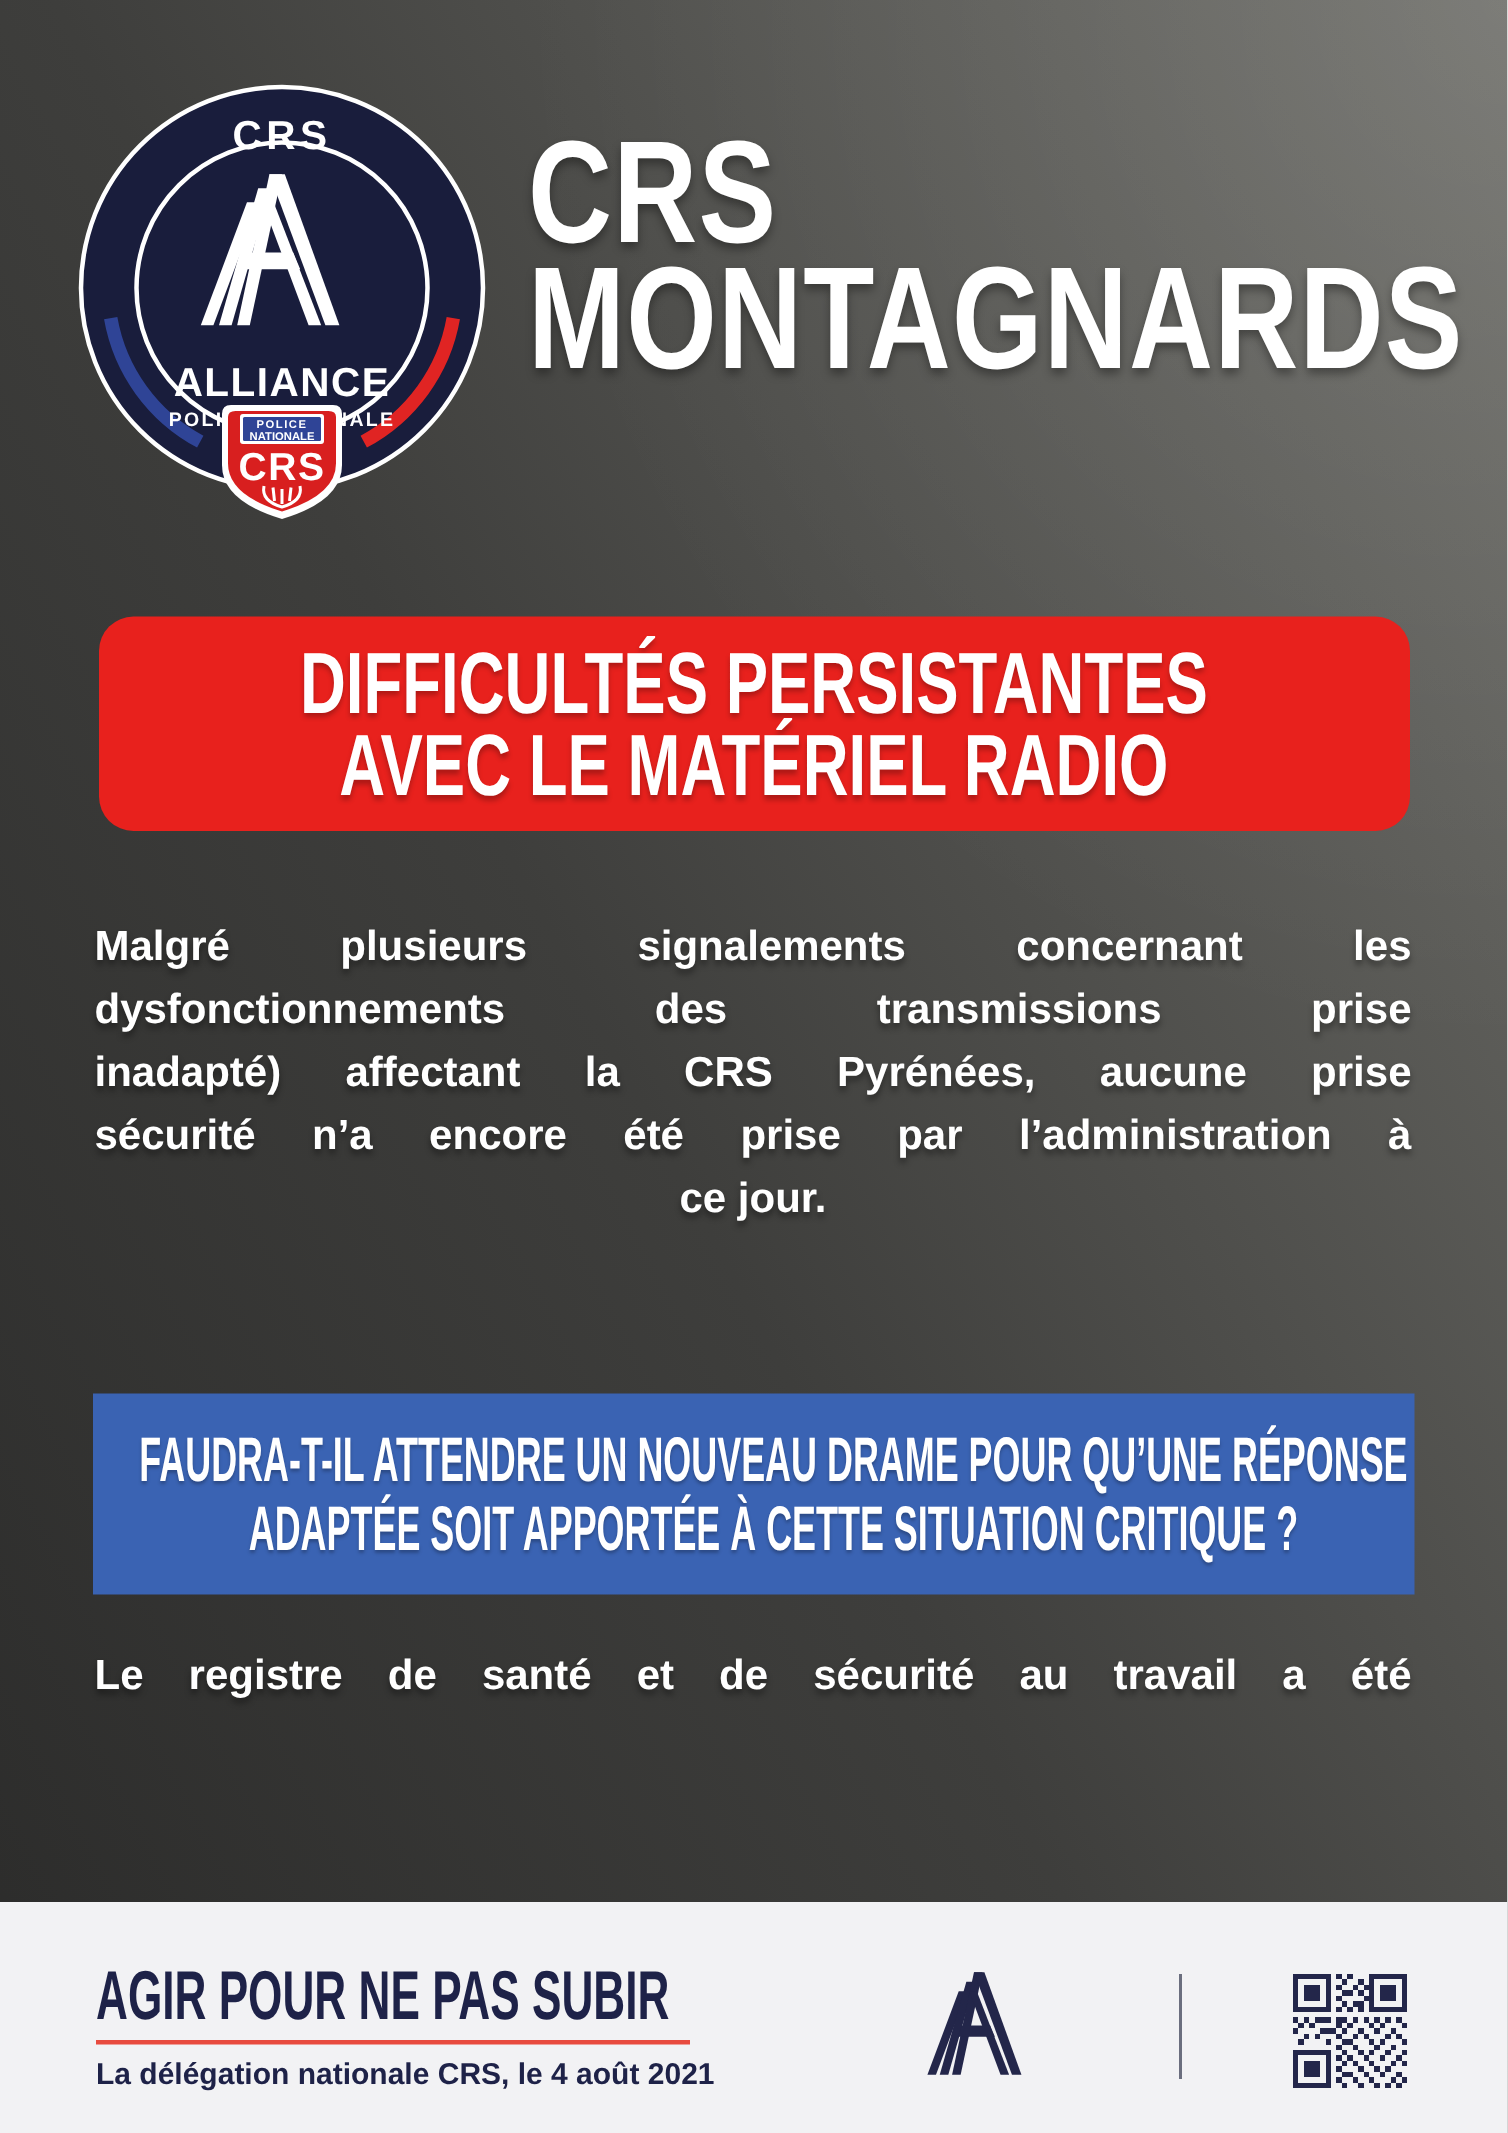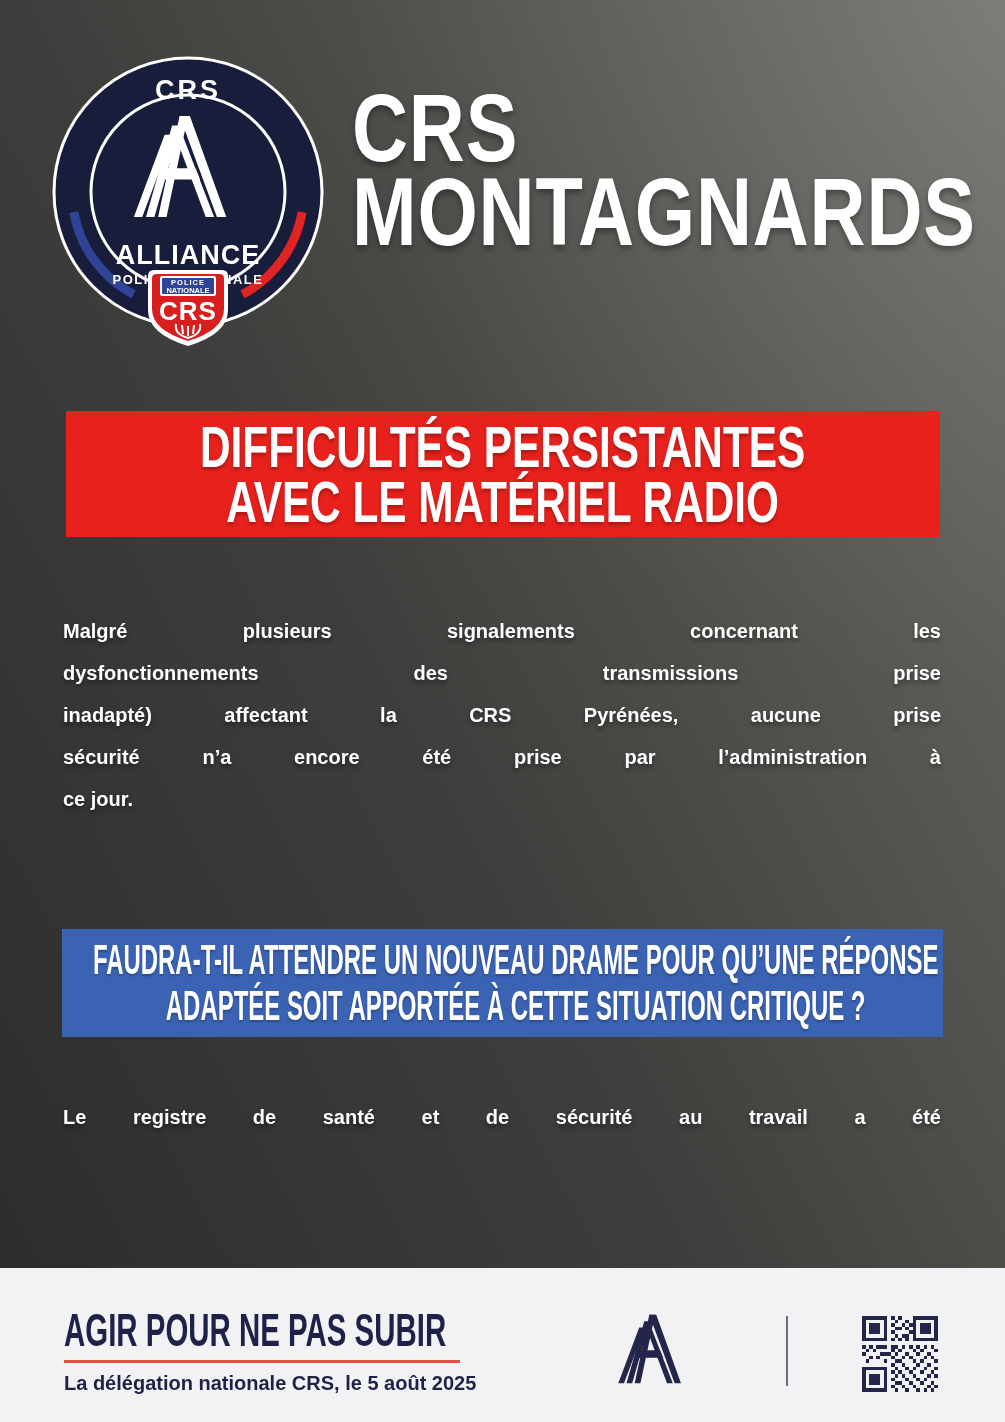--- a/index.html
+++ b/index.html
@@ -21,47 +21,48 @@
     left:352px; top:86px; color:#ffffff; font-weight:bold;
     font-size:97px; line-height:84px; letter-spacing:1px;
     transform:scaleX(0.80); transform-origin:left top;
     text-shadow:0 4px 7px rgba(0,0,0,0.35);
     white-space:nowrap;
   }
 
   
   .banner { display:flex; align-items:center; justify-content:center; text-align:center; }
   .red-banner {
-    left:66px; top:411px; width:874px; height:126px;
+    left:66px; top:411px; width:874px; height:143px;
     background:#e8211d;
+    border-radius:23px;
   }
   .red-banner .btext {
     color:#fff; font-weight:bold; font-size:58px; line-height:55px;
     transform:scaleX(0.73); transform-origin:center;
     text-shadow:0 3px 4px rgba(0,0,0,0.25); white-space:nowrap;
   }
   .blue-banner {
-    left:62px; top:929px; width:881px; height:108px;
+    left:62px; top:929px; width:881px; height:134px;
     background:#3a63b3;
     padding-left:26px;
   }
   .blue-banner .btext {
     color:#fff; font-weight:bold; font-size:42px; line-height:46px;
     transform:scaleX(0.57); transform-origin:center;
     text-shadow:0 2px 3px rgba(0,0,0,0.25); white-space:nowrap;
   }
 
   
   .para {
     left:63px; width:878px; color:#ffffff; font-weight:bold;
-    font-size:20px; line-height:42px;
+    font-size:28px; line-height:42px;
     text-shadow:0 3px 4px rgba(0,0,0,0.40);
   }
   .para .jline { text-align:justify; text-align-last:justify; }
-  .para .lline { text-align:left; }
+  .para .lline { text-align:center; }
   .para1 { top:610px; }
   .para2 { top:1096px; }
 
   
   .footer { left:0; top:1268px; width:1005px; height:154px; background:#f2f2f4; }
   .slogan {
     left:64px; top:1306px; color:#1e2248; font-weight:bold;
     font-size:46px; line-height:48px;
     transform:scaleX(0.64); transform-origin:left top; white-space:nowrap;
   }
@@ -144,21 +145,21 @@
   </div>
 
   <div class="abs para para2">
     <div class="jline">Le registre de santé et de sécurité au travail a été</div>
   </div>
 
   <div class="abs footer" style="background-color: rgb(242, 242, 244);"></div>
 
   <div class="abs slogan">AGIR POUR NE PAS SUBIR</div>
   <div class="abs slogan-underline" style="background-color: rgb(232, 75, 63);"></div>
-  <div class="abs signature">La délégation nationale CRS, le 5 août 2025</div>
+  <div class="abs signature">La délégation nationale CRS, le 4 août 2021</div>
 
   <svg class="abs footer-a" viewBox="0 0 120 112">
     <use href="#alliance-a" width="120" height="112" color="#23264a"></use>
   </svg>
 
   <div class="abs footer-divider"></div>
 
   <svg class="abs qr" viewBox="0 0 21 21" shape-rendering="crispEdges">
     <g fill="#23264a">
       <rect x="0" y="0" width="7" height="7"></rect>

